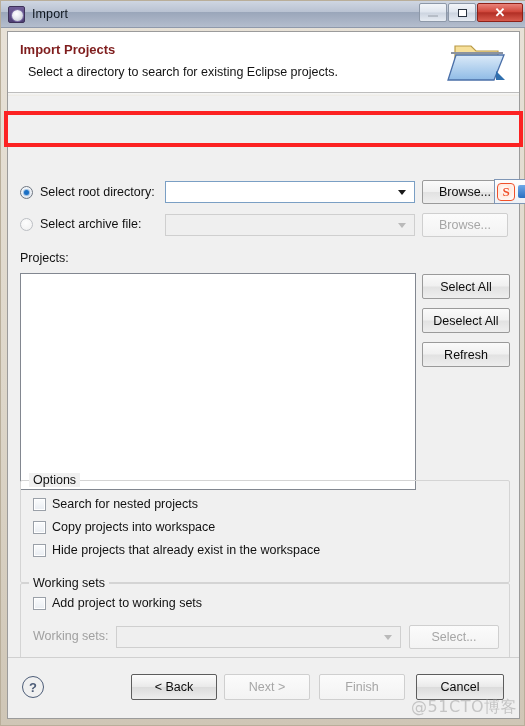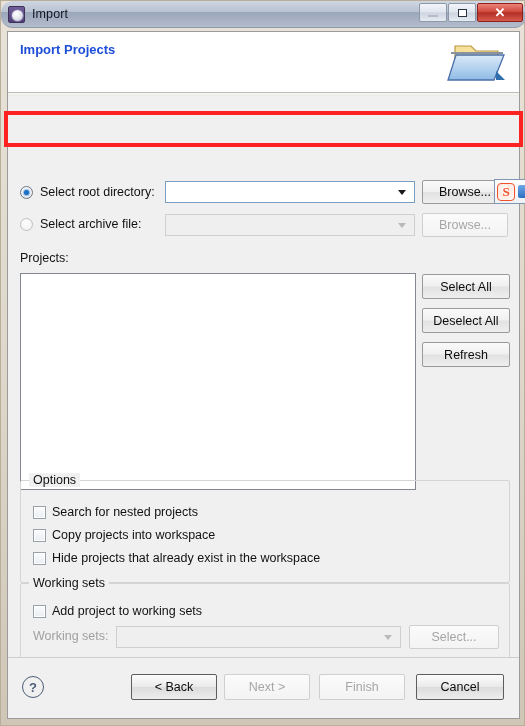--- a/index.html
+++ b/index.html
@@ -18,21 +18,21 @@
     border: 1px solid #b9ae9a;
     padding: 0;
   }
 
   
   .titlebar {
     position: absolute; left: 0; top: 0;
     width: 525px; height: 27px;
     background: linear-gradient(180deg,#cfd6e2 0%, #b9c2d2 42%, #9aa6ba 43%, #b4bdcd 100%);
     border-bottom: 1px solid #8f99ab;
-    display: flex; align-items: center; border-radius: 12px;
+    display: flex; align-items: center;
   }
   .title-icon {
     width: 17px; height: 17px; margin-left: 7px; margin-right: 7px;
     background: linear-gradient(180deg,#6f5d97,#4e3f74);
     border: 1px solid #3d3159;
     border-radius: 2px;
     position: relative; flex: none;
   }
   .title-icon::after {
     content: ""; position: absolute; left: 3px; top: 3px;
@@ -76,21 +76,21 @@
 
   
   .banner {
     position: relative;
     height: 61px; background: #ffffff;
     border-bottom: 1px solid #bdbdbd;
     box-shadow: inset 0 -1px 0 #ffffff;
   }
   .banner-title {
     position:absolute; left: 12px; top: 10px;
-    font-size: 13px; font-weight: bold; color: #1d4ed8;
+    font-size: 13px; font-weight: bold; color: #7f1d1d;
   }
   .banner-sub {
     position:absolute; left: 20px; top: 33px;
     font-size: 12.5px; color: #141414;
   }
   .banner-folder {
     position: absolute; right: 10px; top: 4px;
     width: 62px; height: 52px;
   }
   .banner-sep { height: 3px; background: linear-gradient(180deg,#f7f7f7,#eceae4); }
@@ -147,21 +147,21 @@
     position:absolute; background:#fff; border:1px solid #828790;
   }
 
   
   .group { position:absolute; border:1px solid #d4d4d4; border-radius:2px; }
   .group-title {
     position:absolute; top:-8px; left:8px; padding:0 4px;
     background:#f0f0f0; font-size:12.5px; color:#111;
   }
 
-  .cbrow { position:absolute; display:flex; align-items:center;margin-top:8px; }
+  .cbrow { position:absolute; display:flex; align-items:center; }
   .cbox {
     width:13px; height:13px; flex:none; margin-right:6px;
     border:1px solid #9aa0a8;
     background: linear-gradient(180deg,#fbfcfd,#e9edf2);
     box-shadow: inset 0 0 0 1px #ffffff;
   }
   .cbl { font-size:12.5px; color:#111; }
 
   
   .footer {
@@ -230,20 +230,21 @@
           <i></i>
         </div>
       <div class="wb close">✕</div>
     </div>
   </div>
 
   <div class="dlg">
 
     <div class="banner">
       <div class="banner-title">Import Projects</div>
+      <div class="banner-sub">Select a directory to search for existing Eclipse projects.</div>
       <div class="banner-folder">
         <svg width="62" height="52" viewBox="0 0 62 52">
           <path d="M8 10 h16 l5 5 h22 v9 H8 Z" fill="#f7e09a" stroke="#b99a46" stroke-width="1.2"></path>
           <rect x="4" y="16" width="52" height="2" fill="#8b93a0"></rect>
           <path d="M9 19 L57 19 L47 44 L1 44 Z" fill="url(#fgrad)" stroke="#4a6fa8" stroke-width="1.3"></path>
           <defs>
             <linearGradient id="fgrad" x1="0" y1="0" x2="0" y2="1">
               <stop offset="0" stop-color="#dbeaf8"></stop>
               <stop offset="1" stop-color="#8fbbe6"></stop>
             </linearGradient>
@@ -322,14 +323,15 @@
 
   </div>
 
   <div class="redbox"></div>
 
   <div class="ime">
     <div class="s">S</div>
     <div class="kb"></div>
   </div>
 
+  <div class="watermark">@51CTO博客</div>
 
 </div>
 
 </body></html>

